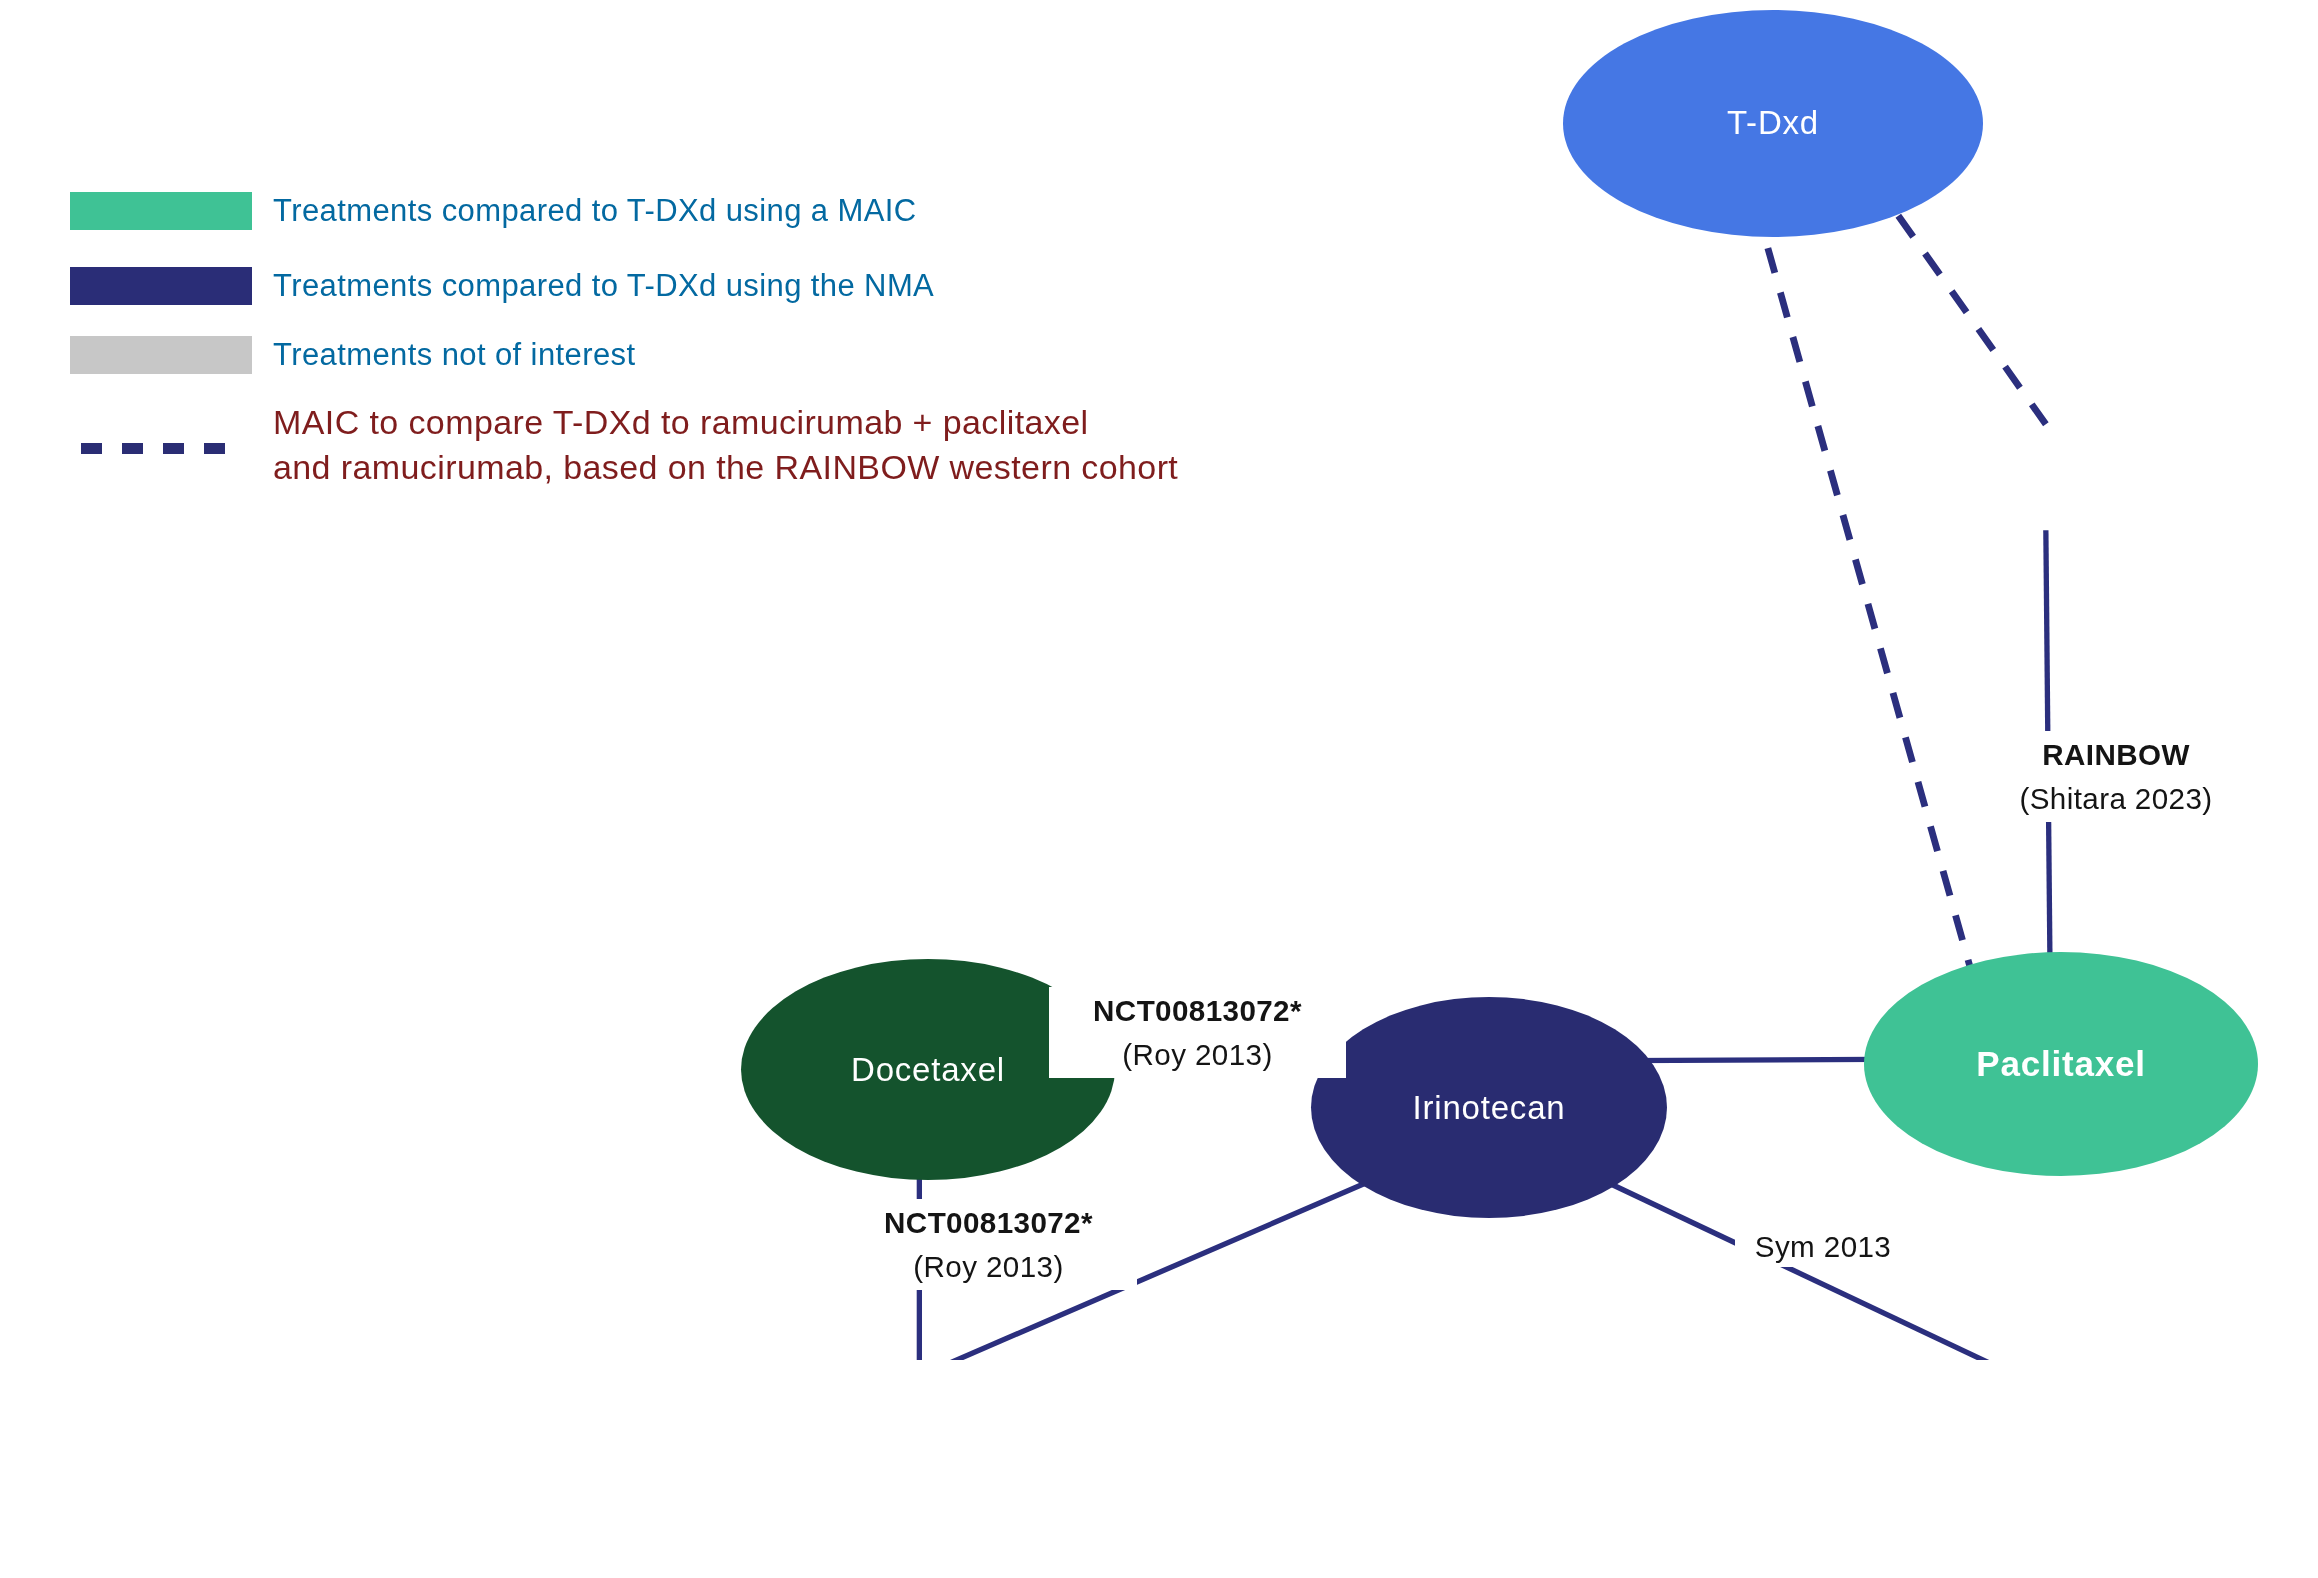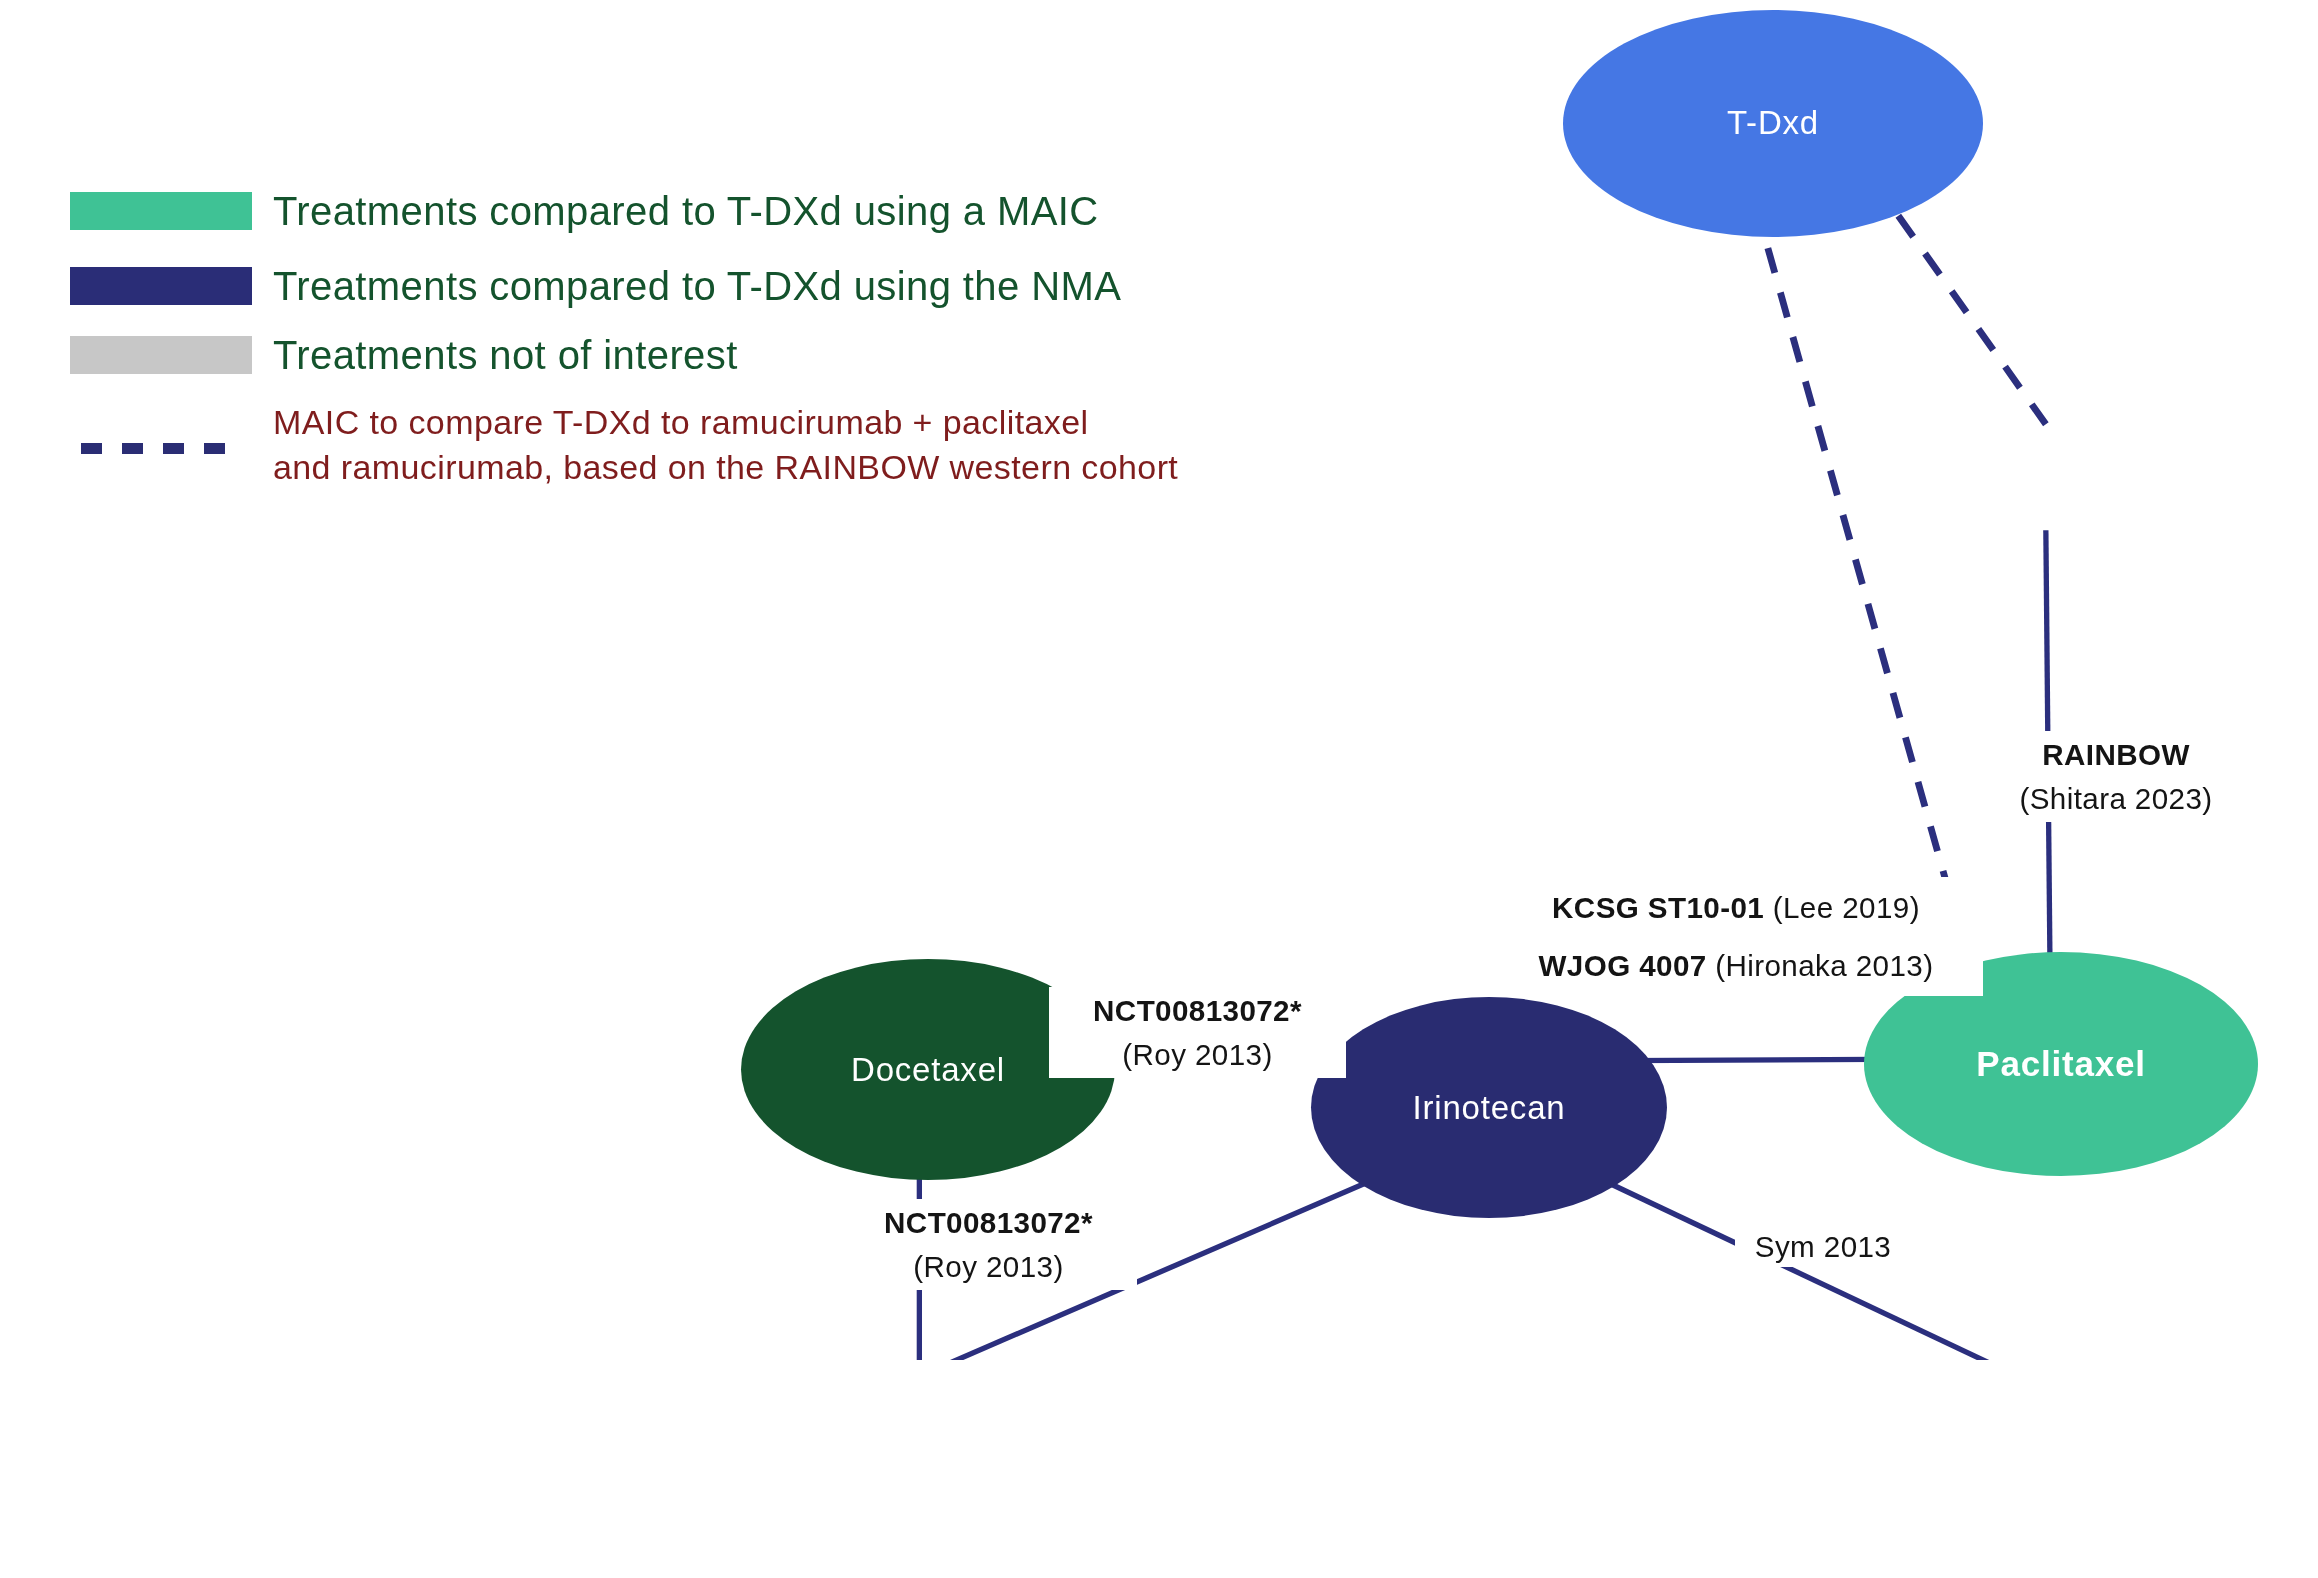--- a/index.html
+++ b/index.html
@@ -4,21 +4,21 @@
 <style>
   html,body{margin:0;padding:0;background:#ffffff;}
   .canvas{
     position:relative;width:2319px;height:1360px;background:#ffffff;overflow:hidden;
     font-family:"Liberation Sans", sans-serif;color:#1a1a1a;
   }
   
   .legend-swatch{position:absolute;left:70px;width:182px;height:38px;}
   .legend-label{
     position:absolute;left:273px;height:38px;display:flex;align-items:center;
-    font-size:40px;letter-spacing:0.4px;white-space:nowrap;color:#14532d;
+    font-size:31px;letter-spacing:0.4px;white-space:nowrap;color:#0369a1;
   }
   .legend-dash-line{
     position:absolute;left:81px;top:443px;width:164px;height:10.6px;
     background:repeating-linear-gradient(to right,#2a2d74 0 21px,transparent 21px 41px);
   }
   .legend-dash-label{
     position:absolute;left:273px;top:400px;font-size:34px;line-height:45px;
     letter-spacing:0.4px;white-space:nowrap;color:#7f1d1d;
   }
   
@@ -89,24 +89,20 @@
 
   <div class="node" id="node-folfiri" style="background-color: rgb(41, 44, 113);">
     <span>FOLFIRI</span>
   </div>
 
   <div class="edge-label" id="label-rainbow">
     <span class="study" style="display:block">RAINBOW</span>
     <span style="display:block">(Shitara 2023)</span>
   </div>
 
-  <div class="edge-label" id="label-kcsg-wjog">
-    <span style="display:block"><span class="study">KCSG ST10-01</span><span> (Lee 2019)</span></span>
-    <span style="display:block"><span class="study">WJOG 4007</span><span> (Hironaka 2013)</span></span>
-  </div>
 
   <div class="edge-label" id="label-nct-mid">
     <span class="study" style="display:block">NCT00813072*</span>
     <span style="display:block">(Roy 2013)</span>
   </div>
 
   <div class="edge-label" id="label-nct-low">
     <span class="study" style="display:block">NCT00813072*</span>
     <span style="display:block">(Roy 2013)</span>
   </div>

